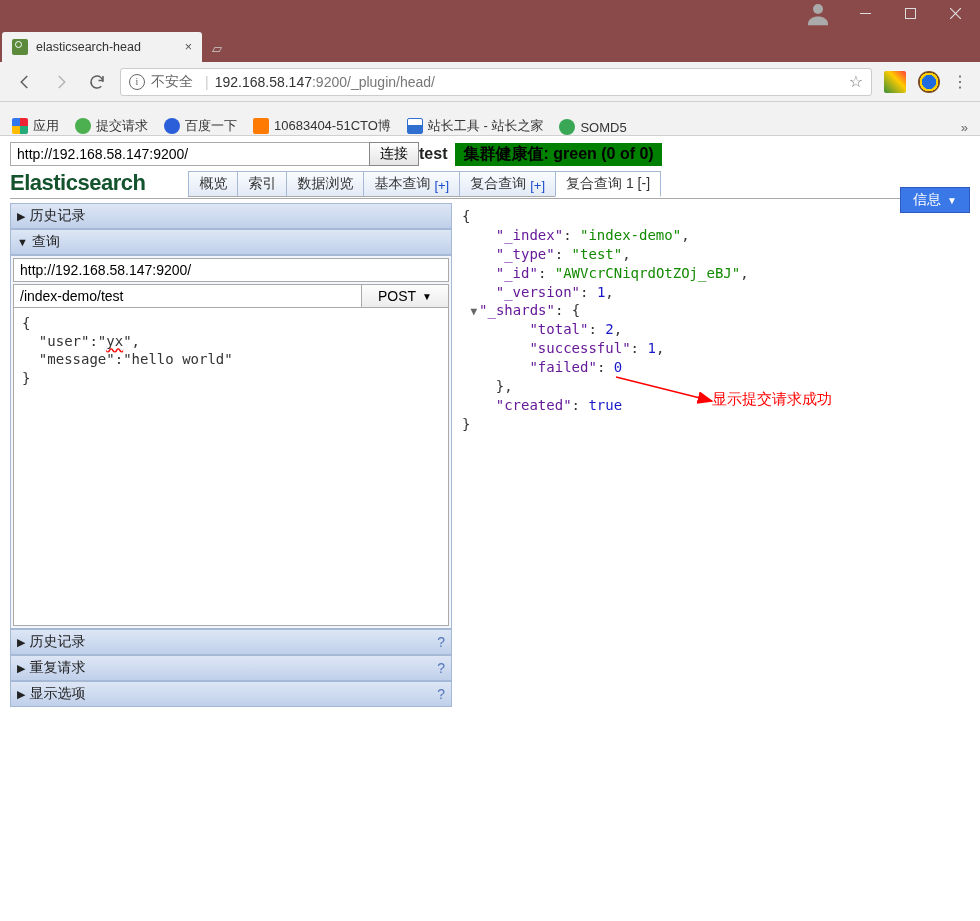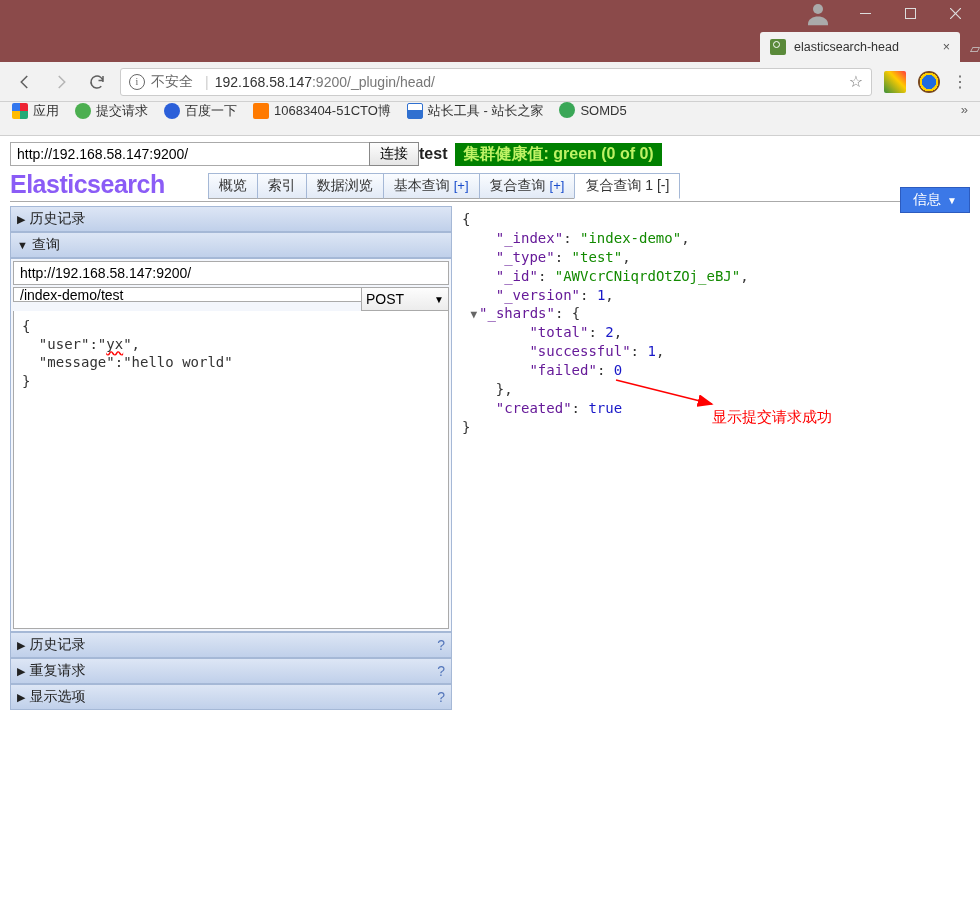--- a/index.html
+++ b/index.html
@@ -4,93 +4,93 @@
 <style>
 * { box-sizing: border-box; margin: 0; padding: 0; }
 body { width: 980px; height: 921px; font-family: "Microsoft YaHei", Arial, sans-serif; font-size: 13px; background: #fff; overflow: hidden; position: relative; }
 
 
 .window-bar { height: 27px; background: #8b4a4a; display: flex; align-items: center; justify-content: flex-end; padding: 0 2px; }
 .win-icon { width: 45px; height: 27px; display: flex; align-items: center; justify-content: center; color: #ddd; }
 .win-icon svg { width: 11px; height: 11px; }
 .avatar-icon { margin-right: 10px; width: 30px; height: 30px; }
 
-.tab-strip { height: 35px; background: #8b4a4a; display: flex; align-items: flex-end; padding-left: 2px; justify-content: flex-end; }
+.tab-strip { height: 35px; background: #8b4a4a; display: flex; align-items: flex-end; padding-left: 2px; }
 .browser-tab { background: #f2f2f2; height: 30px; padding: 0 40px 0 10px; display: flex; align-items: center; border-radius: 3px 3px 0 0; position: relative; font-size: 12.5px; color: #333; min-width: 200px; }
 .favicon { width: 16px; height: 16px; margin-right: 8px; background: #5a8a3a; border-radius: 2px; position: relative; }
 .favicon::after { content:''; position:absolute; left:3px; top:2px; width:5px; height:5px; border: 1.5px solid #fff; border-radius:50%; }
 .tab-close { position: absolute; right: 10px; color: #555; }
 .tab-new-icon { color: #ccc; margin-left:10px; margin-bottom: 6px;}
 
 .addr-bar { height: 40px; background: #f2f2f2; border-bottom: 1px solid #d0d0d0; display: flex; align-items: center; padding: 0 12px; }
 .nav-icon { width: 26px; height: 26px; display: flex; align-items: center; justify-content: center; color: #5f5f5f; margin-right: 10px; }
 .nav-icon.disabled { color: #b5b5b5; }
 .url-box { flex: 1; height: 28px; border: 1px solid #ccc; border-radius: 3px; display: flex; align-items: center; padding: 0 8px; background: #fff; font-size: 14px; color: #333; }
 .url-box .info-badge { width: 16px; height: 16px; border: 1.5px solid #666; border-radius: 50%; display: flex; align-items: center; justify-content: center; font-size: 10px; margin-right: 6px; color: #666; font-family: serif; }
 .url-box .insecure { color: #666; margin-right: 6px; }
 .url-box .sep-pipe { color: #ccc; margin: 0 6px; }
 .url-box .domain { color: #333; }
 .url-box .port-path { color: #777; }
 .star-icon { margin-left: auto; color: #777; font-size: 16px; }
 .ext-icon { width: 22px; height: 22px; margin-left: 12px; border-radius: 2px; }
 .menu-dots { margin-left: 12px; color: #666; font-size: 16px; }
 
-.bookmark-bar { height: 34px; background: #f2f2f2; border-bottom: 1px solid #d0d0d0; display: flex; align-items: flex-start; padding: 0 12px; font-size: 13px; color: #333; position:relative; }
+.bookmark-bar { height: 34px; background: #f2f2f2; border-bottom: 1px solid #d0d0d0; display: flex; align-items: flex-end; padding: 0 12px; font-size: 13px; color: #333; position:relative; }
 .bm-item { display: flex; align-items: center; margin-right: 16px; cursor: pointer; }
 .bm-icon { width: 16px; height: 16px; margin-right: 5px; border-radius: 2px; }
 .bm-chevron { position:absolute; right:12px; color:#666; }
 
 
 .es-page { background: #fff; height: calc(921px - 136px); padding: 6px 10px 0 10px; }
 
 .es-top-row { display: flex; align-items: center; margin-bottom: 4px; }
 .conn-input { width: 360px; height: 24px; border: 1px solid #aaa; padding: 2px 6px; font-size: 14px; background: #fff; }
 .conn-btn { height: 24px; padding: 1px 10px; border:1px solid #888; background: linear-gradient(#fdfdfd,#e5e5e5); margin-left:-1px; font-size:14px; cursor:pointer; }
 .cluster-name { font-weight: bold; font-size: 16px; color:#222;}
-.health-badge { margin-left: 8px; background: #008000; color: #bef264; font-size: 16px; font-weight:bold; padding: 1px 8px; }
+.health-badge { margin-left: 8px; background: #008000; color: #000000; font-size: 16px; font-weight:bold; padding: 1px 8px; }
 
 .es-title-row { display: flex; align-items: center; border-bottom:1px solid #aaa; }
-.es-logo { font-family: "Arial Black", Arial; font-size: 25px; font-weight:900; color:#8b5cf6; letter-spacing:-0.5px; padding: 0 4px 2px 0;}
+.es-logo { font-family: "Arial Black", Arial; font-size: 22px; font-weight:900; color:#14532d; letter-spacing:-0.5px; padding: 0 4px 2px 0;}
 .es-tabs { display:flex; margin-left:auto; }
-.es-tab { border:1px solid #a5b8d6; border-bottom:1px solid #aaa; background: linear-gradient(#fafcff,#e2eaf6); padding:3px 10px; font-size:14px; color: #333; margin-left:-1px; cursor:pointer; display:flex; align-items:center;}
+.es-tab { border:1px solid #a5b8d6; border-bottom:1px solid #aaa; background: linear-gradient(#fafcff,#e2eaf6); padding:3px 10px; font-size:14px; color: #333; margin-left:-1px; cursor:pointer; display:flex; align-items:flex-end;}
 .es-tab .plus { color: #1a4dcc; margin-left:4px; font-size:13px;}
 .es-tab.active { background:#fff; border-bottom:1px solid #fff; position:relative; z-index:1; }
 .info-btn { background:#3b78e7; color:#fff; border:1px solid #2c5bbf; padding:3px 12px; font-size:14px; margin-left:auto; position:absolute; right:10px; top: 187px; display:flex; align-items:center;}
 .info-btn .dd { margin-left:6px; font-size:10px; }
 
 .es-body { display:flex; margin-top:4px; height: calc(100% - 60px);}
 .left-pane { width: 442px; display:flex; flex-direction:column; }
 .right-pane { flex:1; padding: 4px 0 0 10px; font-family: Consolas, monospace; font-size: 14px; line-height:1.35; color:#333; position:relative;}
 
 .panel-header { background: linear-gradient(#dde6f5,#c0d0ea); border:1px solid #a5b8d6; padding:3px 6px; font-size:14px; color:#222; cursor:pointer; display:flex; align-items:center; }
 .panel-header .tri { margin-right:4px; font-size:11px; }
 .panel-header .help { margin-left:auto; color: #5577bb; }
 
 .query-box { border:1px solid #a5b8d6; padding:2px; background:#f3f6fc; display:flex; flex-direction:column;}
 .qinput { height:24px; border:1px solid #aaa; padding:2px 6px; font-size:14px; margin-bottom:2px; background:#fff; }
 .q-row2 { display:flex; }
-.q-path { flex:1; height:15px; border:1px solid #aaa; padding:2px 6px; font-size:14px; background:#fff;}
-.q-method { width:88px; height:24px; border:1px solid #aaa; margin-left:-1px; padding:2px 4px; font-size:14px; background:linear-gradient(#fdfdfd,#ececec); display:flex; align-items:center; justify-content:space-between;}
+.q-path { flex:1; height:24px; border:1px solid #aaa; padding:2px 6px; font-size:14px; background:#fff;}
+.q-method { width:88px; height:24px; border:1px solid #aaa; margin-left:-1px; padding:2px 16px; font-size:14px; background:linear-gradient(#fdfdfd,#ececec); display:flex; align-items:center; justify-content:space-between;}
 .q-body { height:318px; border:1px solid #aaa; border-top:none; padding:6px 8px; font-family: "SimSun","NSimSun",monospace; font-size:14px; line-height:1.3; background:#fff; white-space:pre; color:#333;}
 .q-body .wavy { text-decoration: underline wavy red; text-decoration-skip-ink: none; }
 
 .action-row { background: linear-gradient(#f5f8fd,#e6edf7); border:1px solid #a5b8d6; border-top:none; padding:3px 6px; display:flex; align-items:center; font-size:14px;}
 .act-btn { border:1px solid #888; background:linear-gradient(#fdfdfd,#e7e7e7); padding:2px 8px; margin-right:4px; cursor:pointer; font-size:14px;}
 .act-btn.strong { font-weight:bold; }
 .chk { width:13px; height:13px; margin: 0 4px 0 8px; }
 
 .json-line { white-space:pre; }
 .j-key { color:#661a99; }
 .j-str { color:#128a00; }
 .j-num { color:#1818c8; }
 .j-bool{ color:#1818c8; }
 .j-toggle { color:#666; cursor:pointer; margin-right:2px; font-size:11px; display:inline-block;}
 
 .annotation-arrow { position:absolute; left:160px; top:170px; }
-.annotation-text { position:absolute; left:260px; top:201px; color:#ff0000; font-size:15px; font-family: "Microsoft YaHei"; }
+.annotation-text { position:absolute; left:260px; top:186px; color:#ff0000; font-size:15px; font-family: "Microsoft YaHei"; }
 </style>
 </head>
 <body>
 
 <div class="window-bar">
   <div class="avatar-icon">
     <svg viewBox="0 0 24 24" fill="#aaa">
         <circle cx="12" cy="8" r="4"></circle>
         <path d="M4 20c0-4 4-6 8-6s8 2 8 6v1H4z"></path>
       </svg>

